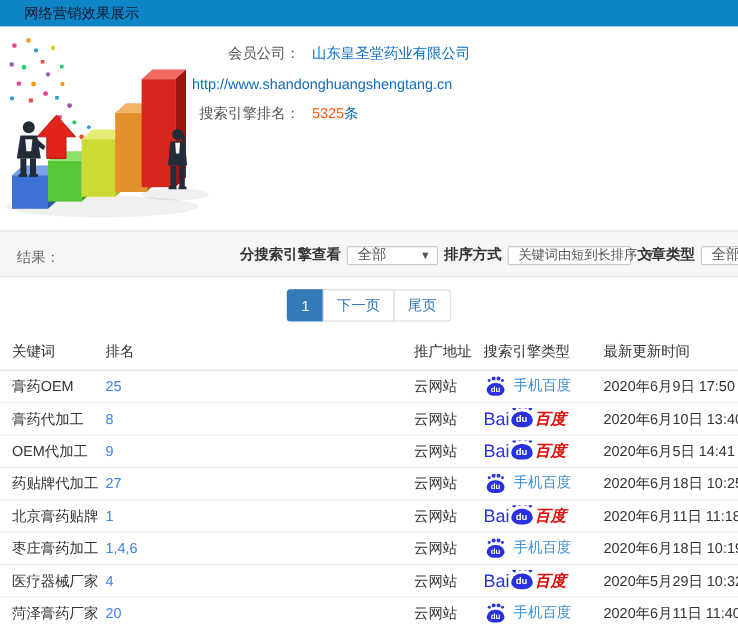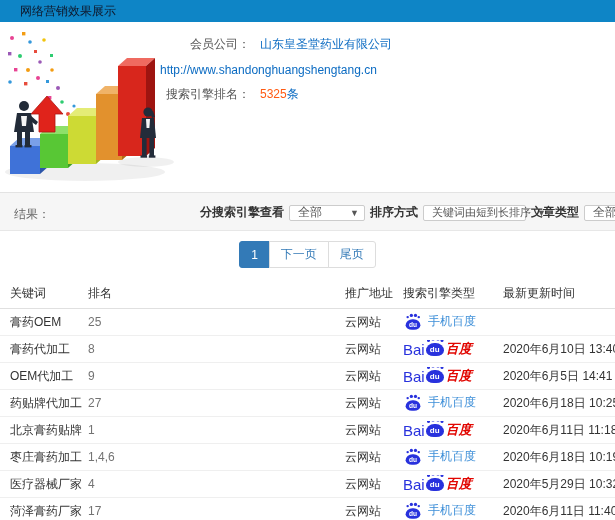--- a/index.html
+++ b/index.html
@@ -46,21 +46,21 @@
   .page-btn.last { border-radius:0 3px 3px 0; }
   .page-btn.active { background:#337ab7; border-color:#337ab7; color:#fff; }
 
   
   .ktable { width:615px; }
   .trow { display:grid; grid-template-columns:88px 257px 58px 100px 1fr;
     align-items:center; height:27px; border-bottom:1px solid #efefef; }
   .trow.thead { height:31px; border-bottom:1px solid #e0e0e0; color:#333; }
   .cell { overflow:hidden; white-space:nowrap; }
   .c1 { padding-left:10px; }
-  .rank-link { color:#737373; text-decoration:none; cursor:pointer; }
+  .rank-link { color:#3b82f6; text-decoration:none; cursor:pointer; }
   .c-date { color:#333; }
 
   
   .paw { position:relative; display:inline-block; width:18px; height:13px;
     background:#2831dd; border-radius:50% 50% 46% 46% / 62% 62% 46% 46%;
     color:#fff; font-size:8px; line-height:14px; text-align:center; font-weight:bold;
     vertical-align:-2px; margin:0 1px; }
   .paw::before { content:""; position:absolute; top:-4px; left:1px; width:3px; height:3px;
     background:#2831dd; border-radius:50%;
     box-shadow:4.5px -2px 0 0.5px #2831dd, 9.5px -2px 0 0.5px #2831dd, 13.5px 0 0 #2831dd; }
@@ -221,20 +221,21 @@
     <div class="cell">最新更新时间</div>
   </div>
 
   <div class="trow">
     <div class="cell c1">膏药OEM</div>
     <div class="cell"><a class="rank-link">25</a></div>
     <div class="cell">云网站</div>
     <div class="cell m-badge">
       <span class="paw"><i>du</i></span><span class="m-text">手机百度</span>
     </div>
+    <div class="cell c-date">2020年6月9日 17:50</div>
   </div>
 
   <div class="trow">
     <div class="cell c1">膏药代加工</div>
     <div class="cell"><a class="rank-link">8</a></div>
     <div class="cell">云网站</div>
     <div class="cell">
       <span class="baidu-logo">
           <span class="bai">Bai</span>
           <span class="paw"><i>du</i></span>
@@ -301,20 +302,20 @@
           <span class="bai">Bai</span>
           <span class="paw"><i>du</i></span>
           <span class="bd-name">百度</span>
         </span>
     </div>
     <div class="cell c-date">2020年5月29日 10:32</div>
   </div>
 
   <div class="trow">
     <div class="cell c1">菏泽膏药厂家</div>
-    <div class="cell"><a class="rank-link">17</a></div>
+    <div class="cell"><a class="rank-link">20</a></div>
     <div class="cell">云网站</div>
     <div class="cell m-badge">
       <span class="paw"><i>du</i></span><span class="m-text">手机百度</span>
     </div>
     <div class="cell c-date">2020年6月11日 11:40</div>
   </div>
 </div>
 
 </body></html>

